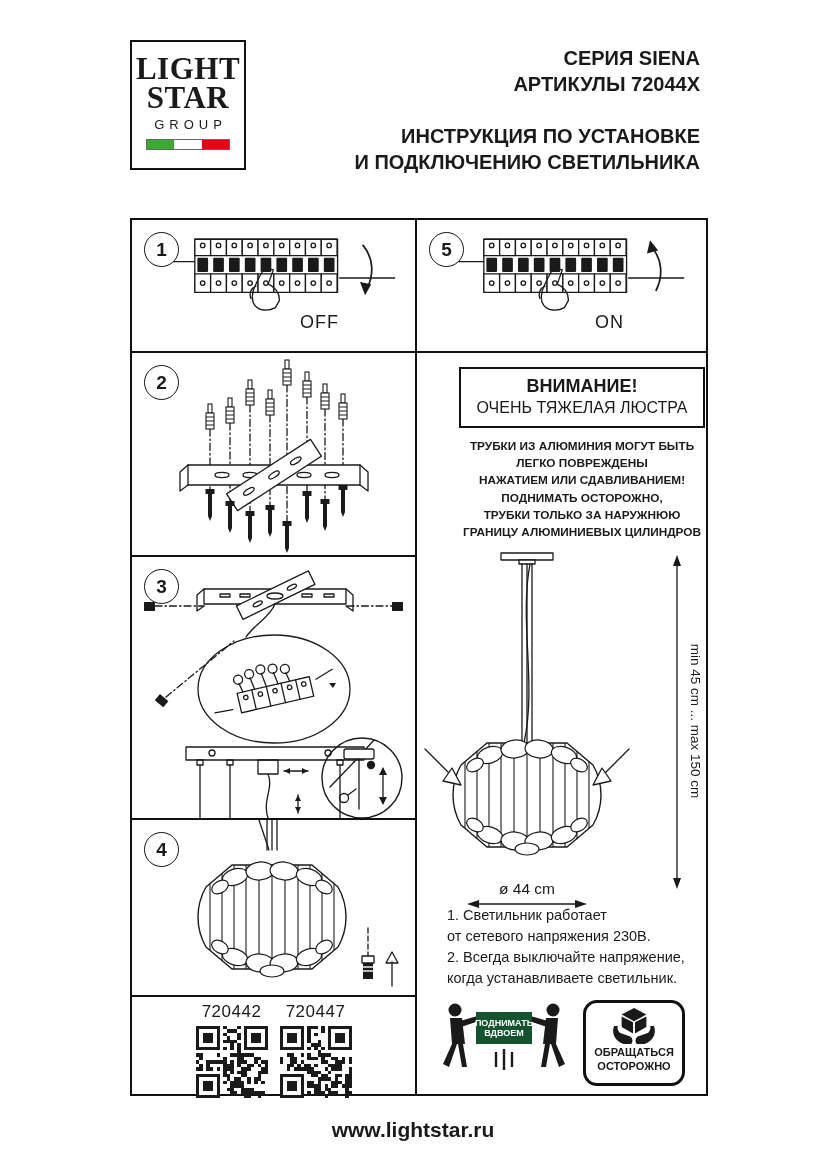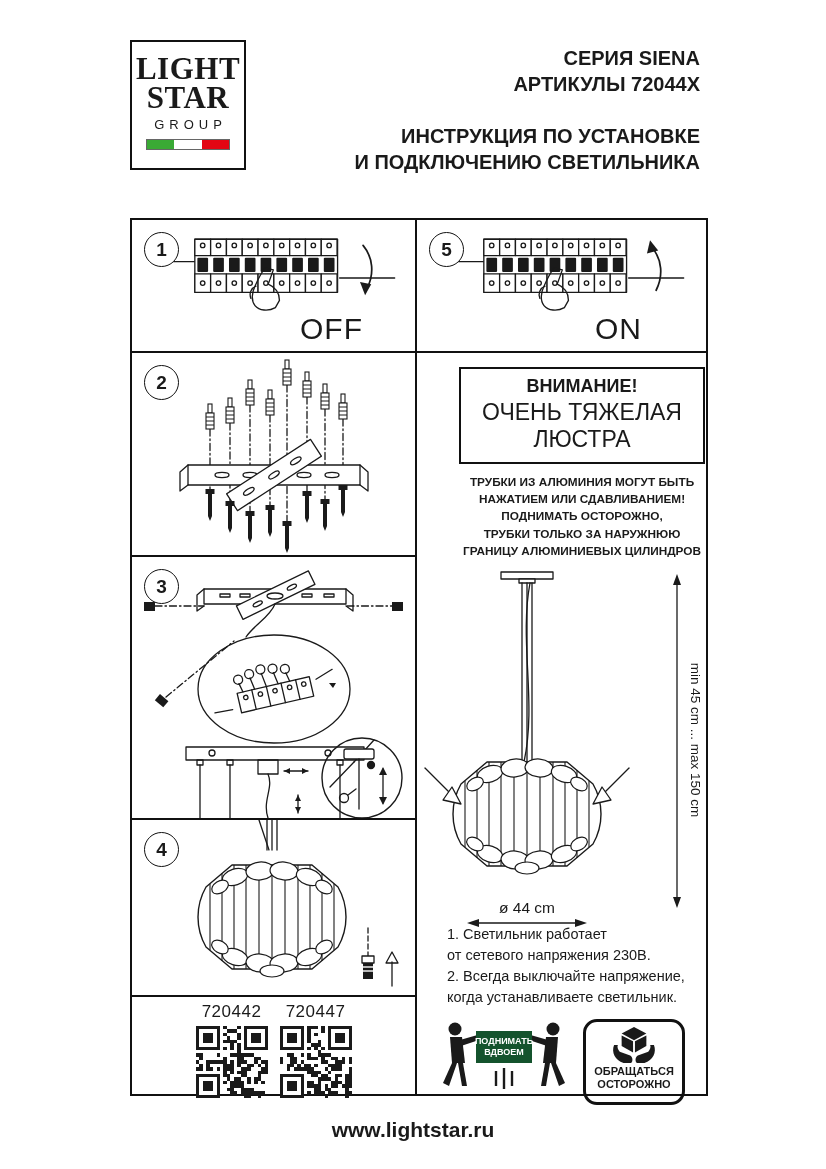--- a/index.html
+++ b/index.html
@@ -34,27 +34,27 @@
   .cell-s5{left:285px;top:0;width:289px;height:131px;}
   .cell-s2{left:0;top:133px;width:283px;height:202px;}
   .cell-s3{left:0;top:337px;width:283px;height:261px;}
   .cell-s4{left:0;top:600px;width:283px;height:175px;}
   .cell-qr{left:0;top:777px;width:283px;height:97px;}
   .cell-right{left:285px;top:133px;width:330px;height:741px;}
 
   .step-badge{position:absolute;left:12px;top:12px;width:33px;height:33px;border:1.7px solid #111;
         border-radius:50%;display:flex;align-items:center;justify-content:center;
         font-weight:bold;font-size:19px;background:#fff;z-index:3;}
-  .switch-label{position:absolute;left:168px;top:92px;font-size:30px;letter-spacing:1px;color:#1a1a1a;}
+  .switch-label{position:absolute;left:168px;top:92px;font-size:18px;letter-spacing:1px;color:#1a1a1a;}
 
   
   .warn-box{margin:14px auto 0;width:246px;border:2px solid #111;box-sizing:border-box;
         text-align:center;padding:7px 2px 9px;}
   .warn-box .l1{font-weight:bold;font-size:18px;}
-  .warn-box .l2{font-size:23px;margin-top:2px;}
+  .warn-box .l2{font-size:16px;margin-top:2px;}
   .warn-body{margin-top:10px;text-align:center;font-weight:bold;font-size:11.8px;line-height:1.46;}
   .lamp-wrap{position:relative;margin-top:2px;height:360px;}
   .notes{margin:2px 0 0 30px;font-size:14.5px;line-height:1.45;}
   .safety-row{display:flex;align-items:center;gap:14px;margin:8px 0 0 22px;}
   .lift-icon{position:relative;width:130px;height:92px;}
   .lift-sign{position:absolute;left:37px;top:15px;width:56px;height:32px;background:#14532d;color:#fff;
         display:flex;flex-direction:column;align-items:center;justify-content:center;
         font-weight:bold;font-size:9px;line-height:1.2;text-align:center;}
   .handle-box{width:102px;height:86px;border:3px solid #111;border-radius:14px;box-sizing:border-box;
         text-align:center;padding-top:4px;}
@@ -761,20 +761,21 @@
       </div>
     </div>
 
     <div class="cell cell-right">
       <div class="warn-box">
         <div class="l1">ВНИМАНИЕ!</div>
         <div class="l2">ОЧЕНЬ ТЯЖЕЛАЯ ЛЮСТРА</div>
       </div>
       <div class="warn-body">
         <div>ТРУБКИ ИЗ АЛЮМИНИЯ МОГУТ БЫТЬ</div>
+        <div>ЛЕГКО ПОВРЕЖДЕНЫ</div>
         <div>НАЖАТИЕМ ИЛИ СДАВЛИВАНИЕМ!</div>
         <div>ПОДНИМАТЬ ОСТОРОЖНО,</div>
         <div>ТРУБКИ ТОЛЬКО ЗА НАРУЖНЮЮ</div>
         <div>ГРАНИЦУ АЛЮМИНИЕВЫХ ЦИЛИНДРОВ</div>
       </div>
 
       <div class="lamp-wrap">
         <svg width="290" height="368" viewBox="0 0 290 368" style="position:absolute;left:2px;top:0;">
           <g class="stroke">
             <rect x="82" y="10" width="52" height="7" fill="#fff"></rect>

